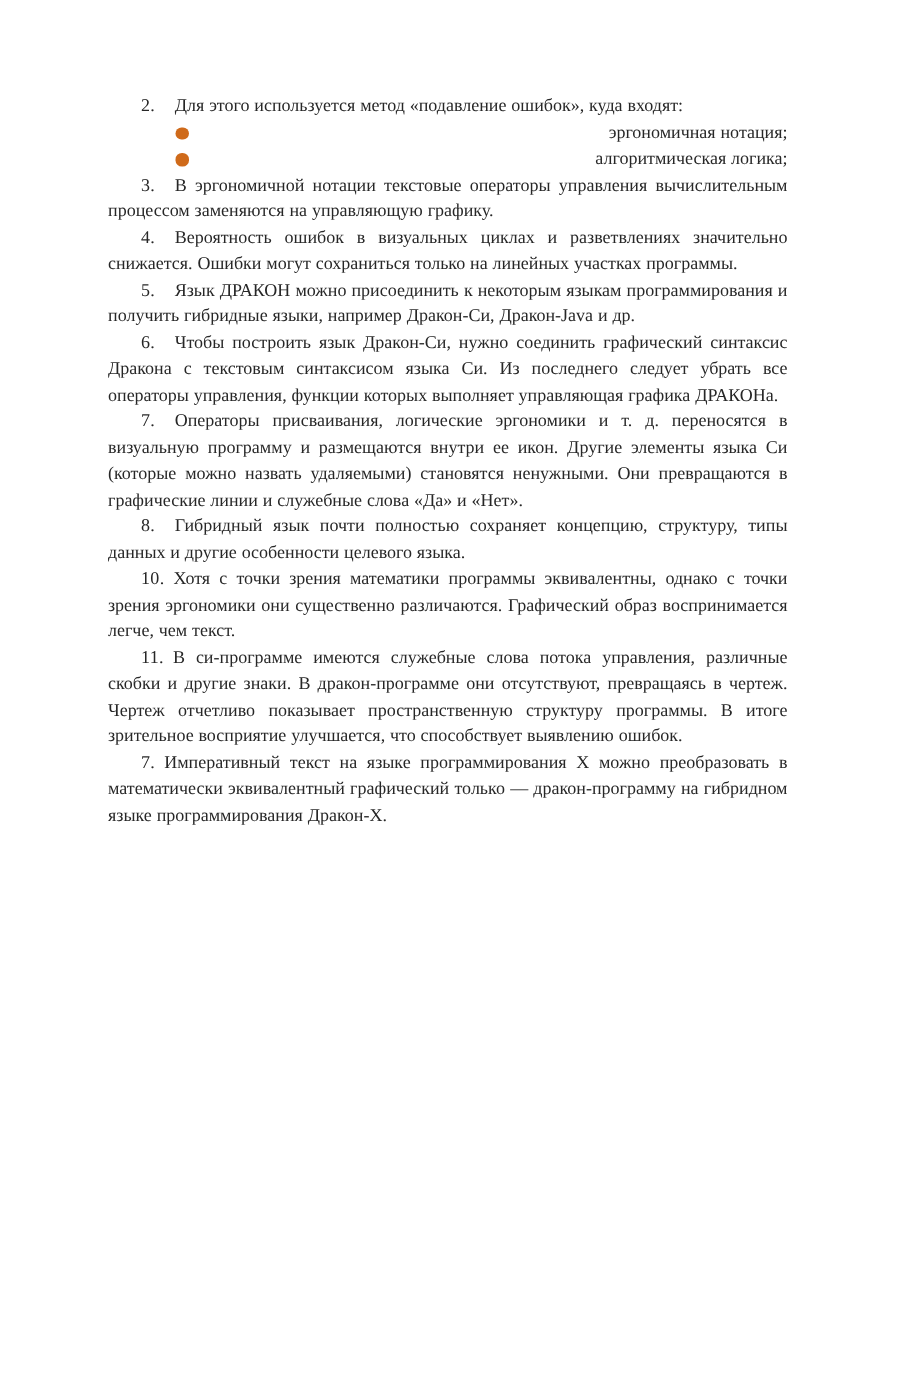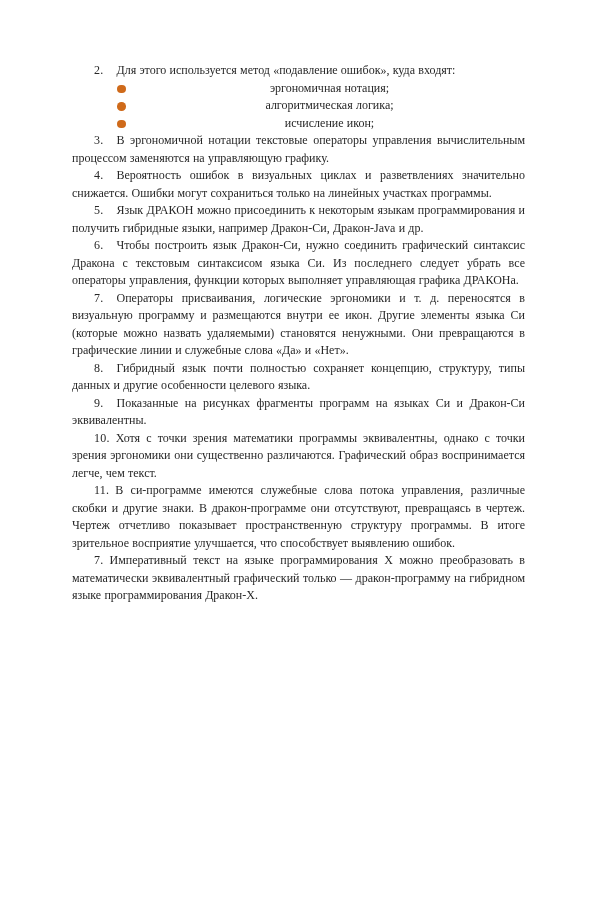--- a/index.html
+++ b/index.html
@@ -44,45 +44,43 @@
     display: inline-block;
     height: 1px;
   }
   .numgap.g1 { width: 13px; }
   .numgap.g2 { width: 6px; }
   .bullet-item {
     position: relative;
     margin: 0;
     padding-left: 62px;
     text-indent: 0;
-    text-align: center;
+    text-align: right;
   }
   .bullet-dot {
     position: absolute;
     left: 45px;
     top: 5px;
     width: 8.5px;
     height: 8.5px;
     border-radius: 50%;
     background: var(--bullet-color, #cf6a1a);
   }
 </style>
 </head>
 <body>
 
 <div class="page">
   <div class="text-block" id="text-block">
       <p class="para"><span class="num">2.</span><span class="numgap g1"></span><span>Для этого используется метод «подавление ошибок», куда входят:</span></p>
       <div class="bullet-item"><span class="bullet-dot"></span><span>эргономичная нотация;</span></div>
       <div class="bullet-item"><span class="bullet-dot"></span><span>алгоритмическая логика;</span></div>
-      <div class="bullet-item"><span class="bullet-dot"></span><span>исчисление икон;</span></div>
       <p class="para"><span class="num">3.</span><span class="numgap g1"></span><span>В эргономичной нотации текстовые операторы управления вычислительным процессом заменяются на управляющую графику.</span></p>
       <p class="para"><span class="num">4.</span><span class="numgap g1"></span><span>Вероятность ошибок в визуальных циклах и разветвлениях значительно снижается. Ошибки могут сохраниться только на линейных участках программы.</span></p>
       <p class="para"><span class="num">5.</span><span class="numgap g1"></span><span>Язык ДРАКОН можно присоединить к некоторым языкам программирования и получить гибридные языки, например Дракон-Си, Дракон-Java и др.</span></p>
       <p class="para"><span class="num">6.</span><span class="numgap g1"></span><span>Чтобы построить язык Дракон-Си, нужно соединить графический синтаксис Дракона с текстовым синтаксисом языка Си. Из последнего следует убрать все операторы управления, функции которых выполняет управляющая графика ДРАКОНа.</span></p>
       <p class="para"><span class="num">7.</span><span class="numgap g1"></span><span>Операторы присваивания, логические эргономики и т. д. переносятся в визуальную программу и размещаются внутри ее икон. Другие элементы языка Си (которые можно назвать удаляемыми) становятся ненужными. Они превращаются в графические линии и служебные слова «Да» и «Нет».</span></p>
       <p class="para"><span class="num">8.</span><span class="numgap g1"></span><span>Гибридный язык почти полностью сохраняет концепцию, структуру, типы данных и другие особенности целевого языка.</span></p>
-      <p class="para"><span class="num">9.</span><span class="numgap g1"></span><span>Показанные на рисунках фрагменты программ на языках Си и Дракон-Си эквивалентны.</span></p>
       <p class="para"><span class="num">10.</span><span class="numgap g2"></span><span>Хотя с точки зрения математики программы эквивалентны, однако с точки зрения эргономики они существенно различаются. Графический образ воспринимается легче, чем текст.</span></p>
       <p class="para"><span class="num">11.</span><span class="numgap g2"></span><span>В си-программе имеются служебные слова потока управления, различные скобки и другие знаки. В дракон-программе они отсутствуют, превращаясь в чертеж. Чертеж отчетливо показывает пространственную структуру программы. В итоге зрительное восприятие улучшается, что способствует выявлению ошибок.</span></p>
       <p class="para"><span class="num">7.</span><span class="numgap g2"></span><span>Императивный текст на языке программирования X можно преобразовать в математически эквивалентный графический только — дракон-программу на гибридном языке программирования Дракон-X.</span></p>
     </div>
 </div>
 
 </body></html>

